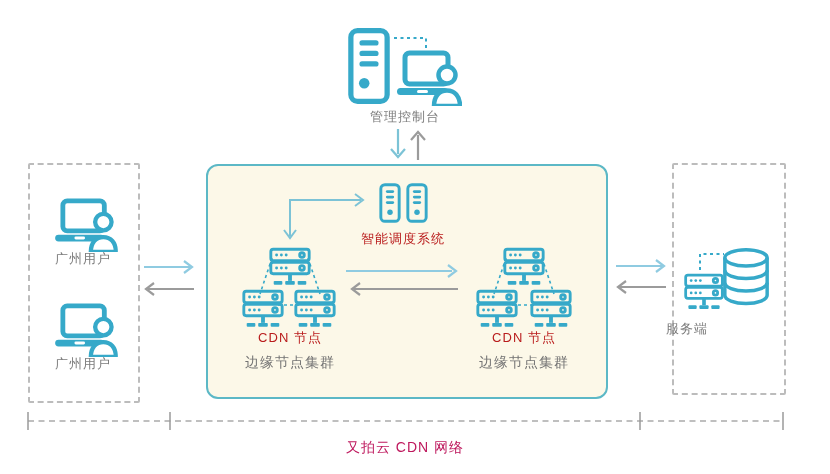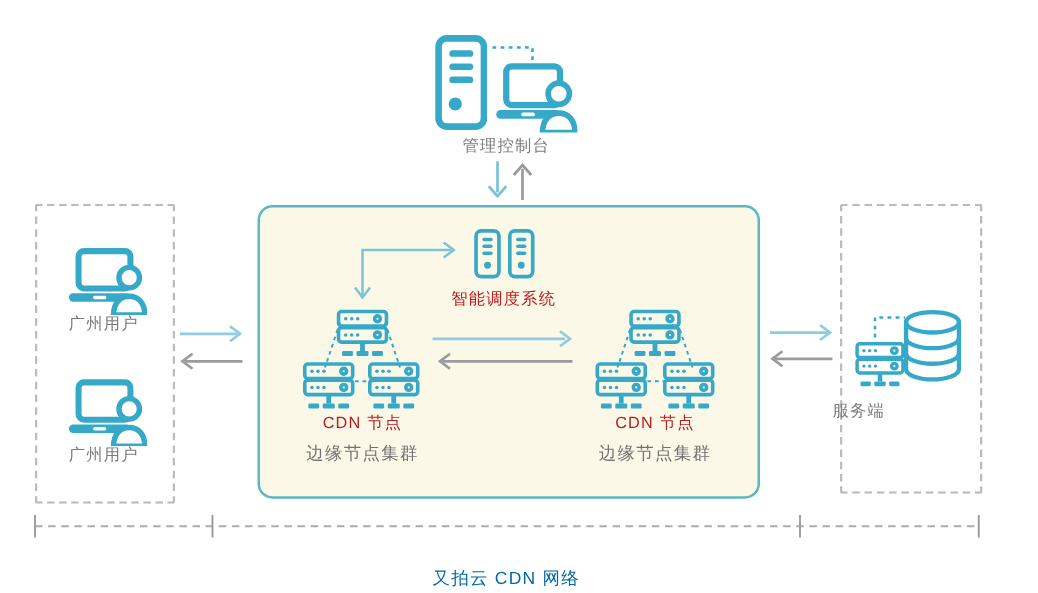--- a/index.html
+++ b/index.html
@@ -200,15 +200,15 @@
 
   <svg class="abs" style="left:20px;top:408px" width="790" height="26">
     <line x1="8" y1="13" x2="763" y2="13" stroke="#ababab" stroke-width="1.5" stroke-dasharray="6 4.5"></line>
     <g stroke="#9a9a9a" stroke-width="1.5">
       <line x1="8" y1="4" x2="8" y2="22"></line>
       <line x1="150" y1="4" x2="150" y2="22"></line>
       <line x1="620" y1="4" x2="620" y2="22"></line>
       <line x1="763" y1="4" x2="763" y2="22"></line>
     </g>
   </svg>
-  <div class="lbl big teal" style="left:305px;top:454px;width:200px;color:#0369a1">又拍云 CDN 网络</div>
+  <div class="lbl big teal" style="left:305px;top:439px;width:200px;color:#be185d">又拍云 CDN 网络</div>
 
 </div>
 
 </body></html>

